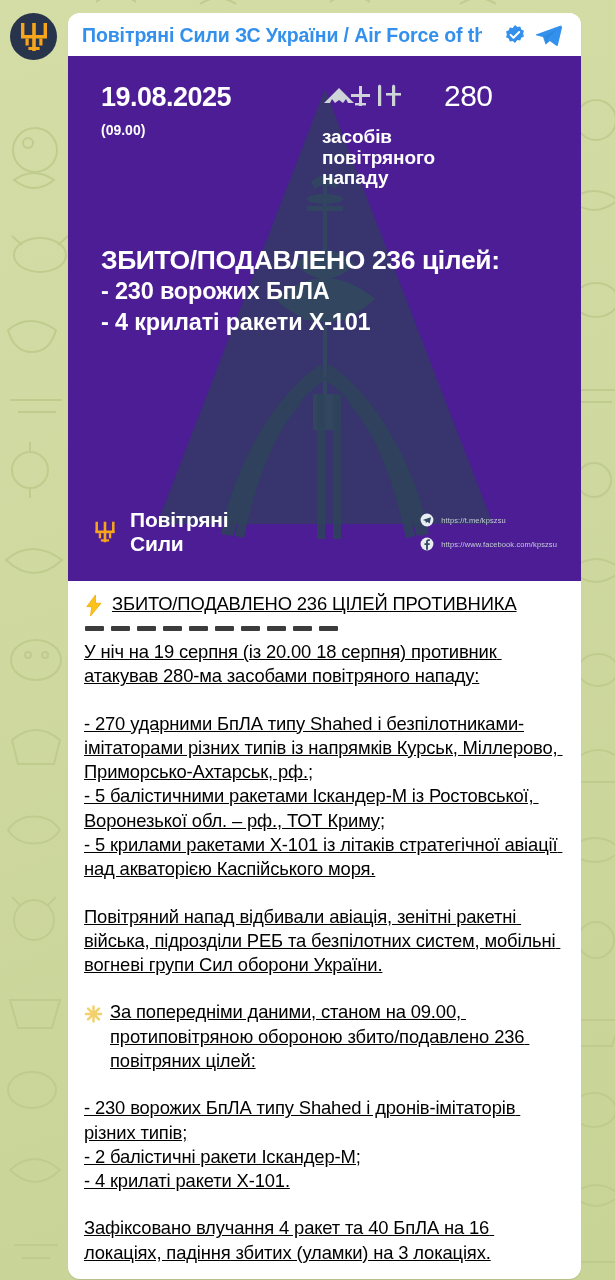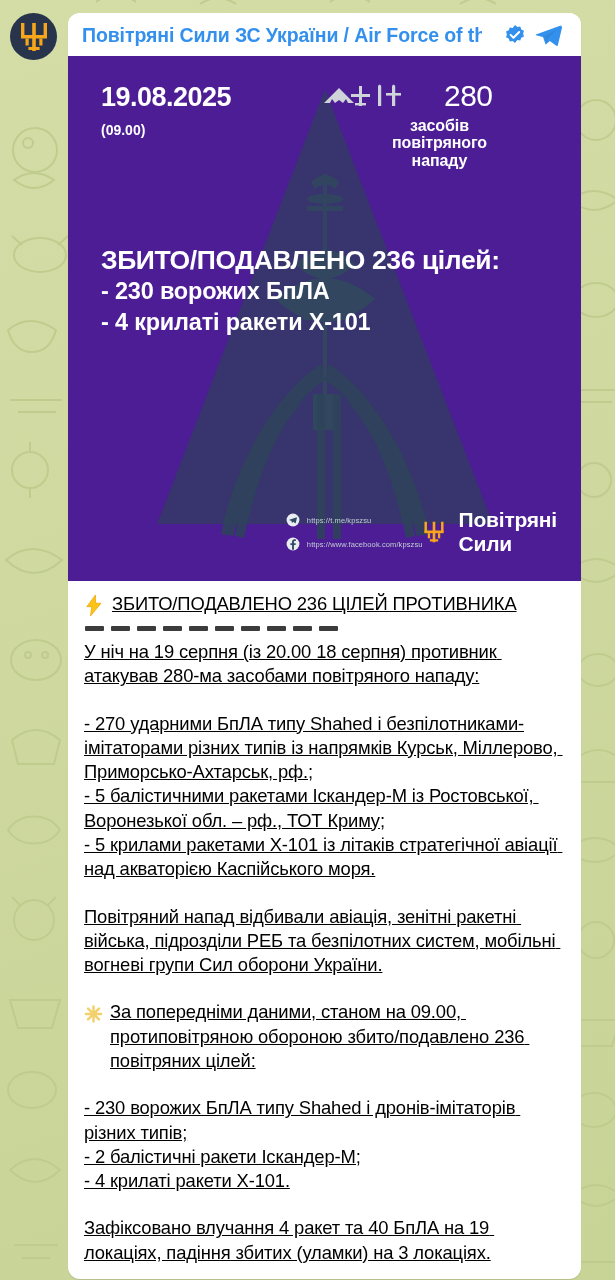--- a/index.html
+++ b/index.html
@@ -135,26 +135,25 @@
     gap: 10px;
   }
   #poster-count .count-num {
     font-size: 30px;
     font-weight: 400;
     line-height: 1;
     letter-spacing: -0.5px;
     text-align: center;
   }
   #poster-count .count-label {
-    font-size: 16px;
+    font-size: 19px;
     font-weight: 800;
     line-height: 1.08;
-    margin-top: 6px;
+    margin-top: 16px;
     letter-spacing: -0.1px;
-    text-align: center;
   }
   #poster-headline {
     position: absolute;
     left: 33px;
     right: 20px;
     top: 190px;
     color: #ffffff;
   }
   #poster-headline .hl-title {
     font-size: 26.5px;
@@ -410,53 +409,53 @@
       </div>
 
       <div id="poster-headline">
         <div class="hl-title">ЗБИТО/ПОДАВЛЕНО 236 цілей:</div>
         <div class="hl-item">- 230 ворожих БпЛА</div>
         <div class="hl-item">- 4 крилаті ракети Х-101</div>
       </div>
 
 
       <div id="poster-footer">
-        <div id="socials">
-          <div class="social-row">
-            <svg class="ico" width="14" height="14" viewBox="0 0 24 24" xmlns="http://www.w3.org/2000/svg">
-              <circle cx="12" cy="12" r="11" fill="#e9edf1"></circle>
-              <path d="M18.6 7.2L5.8 11.7c-.5.2-.5.5 0 .6l3.2.9 1.2 3.5c.1.3.3.4.5.1l1.8-1.6 3.4 2.5c.4.3.7.1.8-.4l2.1-9.1c.1-.5-.2-.7-.8-.5z" fill="#2f4a63"></path>
-            </svg>
-            <span class="social-url">https://t.me/kpszsu</span>
-          </div>
-          <div class="social-row">
-            <svg class="ico" width="14" height="14" viewBox="0 0 24 24" xmlns="http://www.w3.org/2000/svg">
-              <circle cx="12" cy="12" r="11" fill="#e9edf1"></circle>
-              <path d="M13.6 22v-8.3h2.8l.4-3.2h-3.2V8.4c0-.9.3-1.6 1.6-1.6h1.7V4c-.3 0-1.3-.1-2.4-.1-2.4 0-4.1 1.5-4.1 4.2v2.4H7.6v3.2h2.8V22z" fill="#2f4a63"></path>
-            </svg>
-            <span class="social-url">https://www.facebook.com/kpszsu</span>
-          </div>
-        </div>
         <div id="brand">
           <svg class="ico" width="22" height="30" viewBox="0 0 30 32" xmlns="http://www.w3.org/2000/svg">
             <g fill="#f7a61b">
               <rect x="13.2" y="2" width="3.6" height="28"></rect>
               <rect x="2" y="2" width="3.4" height="15"></rect>
               <rect x="24.6" y="2" width="3.4" height="15"></rect>
               <path d="M2 14 h26 v3.6 h-26z"></path>
               <path d="M6.5 17.6 h3.2 v7 h-3.2z"></path>
               <path d="M20.3 17.6 h3.2 v7 h-3.2z"></path>
               <path d="M9.4 26 h11.2 v3 h-11.2z"></path>
             </g>
           </svg>
           <div class="brand-text">
             <div>Повітряні</div>
             <div>Сили</div>
           </div>
         </div>
+        <div id="socials">
+          <div class="social-row">
+            <svg class="ico" width="14" height="14" viewBox="0 0 24 24" xmlns="http://www.w3.org/2000/svg">
+              <circle cx="12" cy="12" r="11" fill="#e9edf1"></circle>
+              <path d="M18.6 7.2L5.8 11.7c-.5.2-.5.5 0 .6l3.2.9 1.2 3.5c.1.3.3.4.5.1l1.8-1.6 3.4 2.5c.4.3.7.1.8-.4l2.1-9.1c.1-.5-.2-.7-.8-.5z" fill="#2f4a63"></path>
+            </svg>
+            <span class="social-url">https://t.me/kpszsu</span>
+          </div>
+          <div class="social-row">
+            <svg class="ico" width="14" height="14" viewBox="0 0 24 24" xmlns="http://www.w3.org/2000/svg">
+              <circle cx="12" cy="12" r="11" fill="#e9edf1"></circle>
+              <path d="M13.6 22v-8.3h2.8l.4-3.2h-3.2V8.4c0-.9.3-1.6 1.6-1.6h1.7V4c-.3 0-1.3-.1-2.4-.1-2.4 0-4.1 1.5-4.1 4.2v2.4H7.6v3.2h2.8V22z" fill="#2f4a63"></path>
+            </svg>
+            <span class="social-url">https://www.facebook.com/kpszsu</span>
+          </div>
+        </div>
       </div>
     </div>
 
     <div id="message-body">
 
       <div id="message-title-row">
         <svg class="ico" width="20" height="23" viewBox="0 0 20 24" xmlns="http://www.w3.org/2000/svg" style="flex:0 0 auto;margin-top:2px">
           <path d="M11.5 1L2.5 13.2h5.2L6.3 23l11-13.3h-5.6z" fill="#fcc419" stroke="#f0a500" stroke-width="0.8" stroke-linejoin="round"></path>
         </svg>
         <span class="title-text">ЗБИТО/ПОДАВЛЕНО 236 ЦІЛЕЙ ПРОТИВНИКА</span>
@@ -491,17 +490,17 @@
           </g>
         </svg>
         <span class="para">За попередніми даними, станом на 09.00, протиповітряною обороною збито/подавлено 236 повітряних цілей:</span>
       </div>
 
       <div class="para-gap"></div>
       <div class="para">- 230 ворожих БпЛА типу Shahed і дронів-імітаторів різних типів;
 - 2 балістичні ракети Іскандер-М;
 - 4 крилаті ракети Х-101.</div>
       <div class="para-gap"></div>
-      <div class="para">Зафіксовано влучання 4 ракет та 40 БпЛА на 19 локаціях, падіння збитих (уламки) на 3 локаціях.</div>
+      <div class="para">Зафіксовано влучання 4 ракет та 40 БпЛА на 16 локаціях, падіння збитих (уламки) на 3 локаціях.</div>
     </div>
 
   </div>
 </div>
 
 </body></html>

